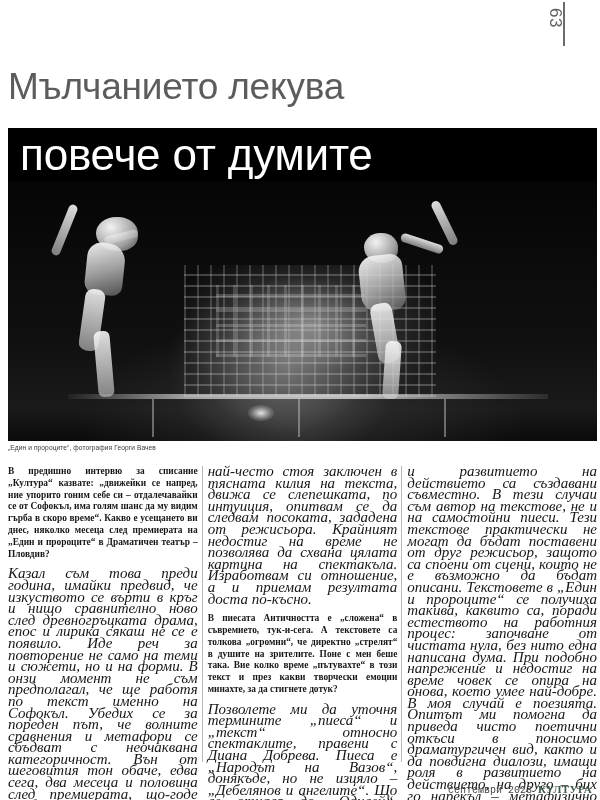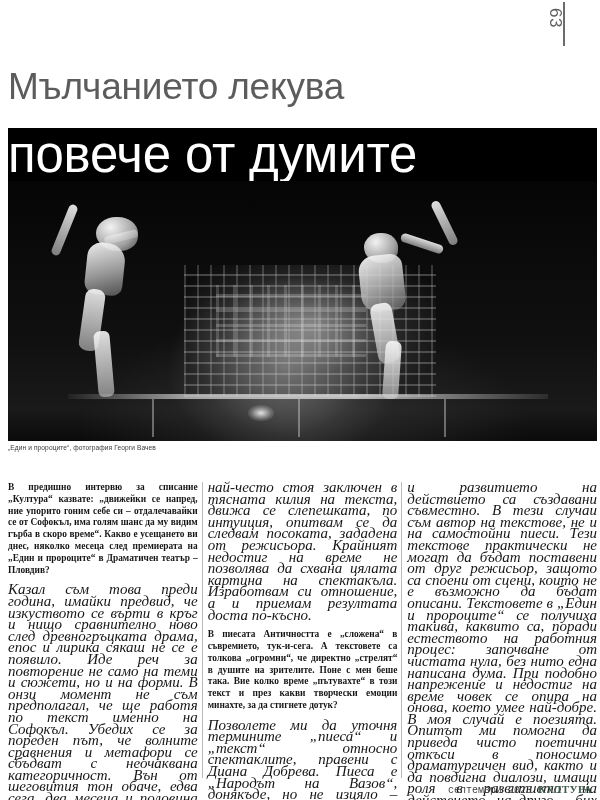--- a/index.html
+++ b/index.html
@@ -62,25 +62,25 @@
   .headline-band {
     position: absolute;
     left: 8px;
     top: 128px;
     width: 589px;
     height: 53px;
     background: #000000;
   }
   .headline-bottom {
     position: absolute;
-    left: 8px;
+    left: 20px;
     top: 129px;
     font-family: "Liberation Sans", sans-serif;
     font-weight: 400;
-    font-size: 51px;
+    font-size: 44px;
     line-height: 52px;
     color: #ffffff;
     white-space: nowrap;
     letter-spacing: -0.2px;
   }
 
   
   .photo {
     position: absolute;
     left: 8px;
@@ -179,21 +179,20 @@
     left: 8px;
     top: 466px;
     width: 589px;
     height: 310px;
     display: flex;
     gap: 10px;
   }
   .col {
     width: 190px;
     position: relative;
-    margin-top: 16px;
   }
   .col p {
     margin: 0 0 8px 0;
     font-family: "Liberation Serif", serif;
     font-style: italic;
     font-size: 15px;
     line-height: 11.6px;
     text-align: justify;
     color: #161616;
     hyphens: auto;

